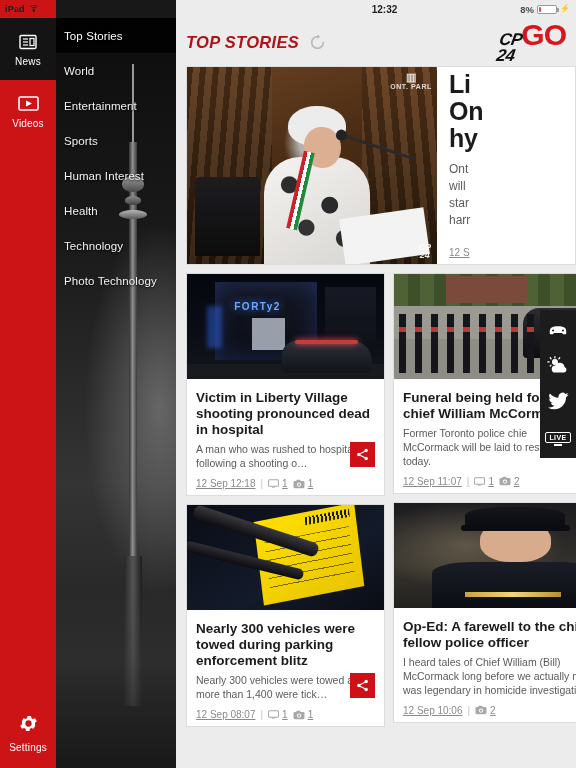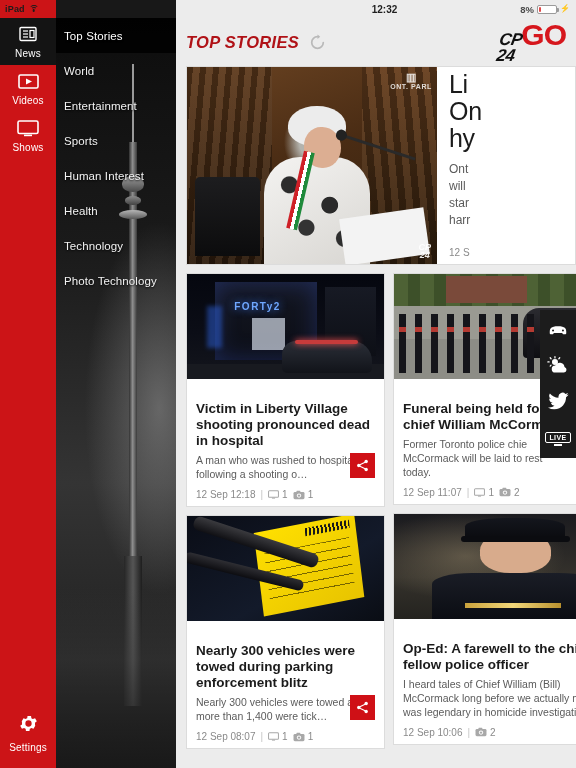--- a/index.html
+++ b/index.html
@@ -26,21 +26,21 @@
   .sb-right { position:absolute; right:6px; display:flex; align-items:center; gap:3px; }
   .sb-pct { font-size:9.5px; color:#4a4a4a; font-weight:bold; }
   .batt { width:20px; height:9px; border:1px solid #9b9b9b; border-radius:2px; position:relative; background:#fff; }
   .batt::after { content:""; position:absolute; right:-3px; top:2.5px; width:2px; height:4px; background:#9b9b9b; border-radius:0 1px 1px 0; }
   .batt .fill { position:absolute; left:1px; top:1px; bottom:1px; width:2px; background:#e04a4a; border-radius:1px; }
   .bolt { font-size:8px; color:#4a4a4a; line-height:1; }
 
   
   .rail { position:absolute; left:0; top:18px; width:56px; bottom:0; background:#cc1417; z-index:40;
           display:flex; flex-direction:column; align-items:center; }
-  .rail-item { width:56px; height:47px; display:flex; flex-direction:column; align-items:center; justify-content:center; gap:4px; color:#fff; }
+  .rail-item { width:56px; height:62px; display:flex; flex-direction:column; align-items:center; justify-content:center; gap:4px; color:#fff; }
   .rail-item.active { background:#141414; }
   .rail-label { font-size:10px; color:#fff; letter-spacing:.2px; }
   .rail-ico { width:24px; height:20px; display:flex; align-items:center; justify-content:center; }
   .rail-spacer { flex:1; }
   .rail-item.settings { height:58px; margin-bottom:6px;gap:9px; }
 
   
   .navcol { position:absolute; left:56px; top:18px; width:120px; bottom:0; z-index:35; overflow:hidden;
             background:#1d1d1d; }
   .navbg { position:absolute; inset:0; background:
@@ -70,33 +70,33 @@
   .refresh svg { display:block; }
   .logo { margin-left:auto; padding-right:10px; display:flex; align-items:baseline; }
   .logo-cp { font-size:26px; font-weight:bold; font-style:italic; color:#111; letter-spacing:-1px; position:relative; line-height:.92; display:flex; flex-direction:column; transform:skewX(-10deg); }
   .logo-cp span { font-size:17px; line-height:.95; letter-spacing:-.5px; }
   .logo-go { font-size:30px; font-weight:bold; color:#d6171d; letter-spacing:-1px; margin-left:1px; line-height:1; }
 
   .scroll { position:absolute; top:48px; left:0; right:0; bottom:0; padding:0 0 0 10px; }
 
   .card { background:#fff; border:1px solid #dcdcdc; }
   .card .thumb { width:100%; background:#111; position:relative; overflow:hidden; }
-  .card .body { padding:22px 9px 6px 9px; position:relative; }
+  .card .body { padding:11px 9px 6px 9px; position:relative; }
   .hl { font-size:13.5px; line-height:1.19; color:#1b1b1b; font-weight:bold; }
   .sum { font-size:10.5px; line-height:1.33; color:#5b5b5b; margin-top:5px; }
-  .meta { display:flex; align-items:center; gap:5px; margin-top:7px; font-size:10px; color:#8a8a8a; }
+  .meta { display:flex; align-items:center; gap:5px; margin-top:7px; font-size:10px; color:#8a8a8a;text-decoration:underline; }
   .meta .sep { color:#c6c6c6; }
   .meta .mi { display:inline-flex; align-items:center; gap:3px; }
   .share { position:absolute; right:9px; bottom:28px; width:25px; height:25px; background:#cf1016; display:flex; align-items:center; justify-content:center; }
 
   
   .feat { display:flex; margin-bottom:8px; }
   .feat .thumb { width:250px; height:197px; flex:none; }
   .feat .body { flex:1; padding:4px 10px 0 12px; }
-  .feat .hl { font-size:25px; line-height:1.08; font-weight:normal; letter-spacing:-.3px; }
+  .feat .hl { font-size:25px; line-height:1.08; font-weight:bold; letter-spacing:-.3px; }
   .feat .sum { font-size:12px; line-height:1.42; margin-top:9px; color:#5b5b5b; }
   .feat .meta { margin-top:18px; }
 
   .grid { display:flex; gap:8px; }
   .col { width:199px; flex:none; }
   .col.wide { width:240px; }
   .col .thumb { height:105px; }
   .card.mb { margin-bottom:8px; }
 
   
@@ -218,29 +218,20 @@
     <div class="rail-item">
       <span class="rail-ico">
         <svg width="21" height="15" viewBox="0 0 21 15">
             <rect x="1" y="1" width="19" height="13" rx="1.5" fill="none" stroke="#fff" stroke-width="1.6"></rect>
             <polygon points="8,4.5 14,7.5 8,10.5" fill="#fff"></polygon>
           </svg>
       </span>
       <span class="rail-label">Videos</span>
     </div>
 
-    <div class="rail-item">
-      <span class="rail-ico">
-        <svg width="22" height="17" viewBox="0 0 22 17">
-            <rect x="1" y="1" width="20" height="12.5" rx="1.6" fill="none" stroke="#fff" stroke-width="1.6"></rect>
-            <rect x="7" y="14.6" width="8" height="1.6" fill="#fff"></rect>
-          </svg>
-      </span>
-      <span class="rail-label">Shows</span>
-    </div>
 
     <div class="rail-spacer"></div>
 
     <div class="rail-item settings">
       <span class="rail-ico">
         <svg width="21" height="21" viewBox="0 0 24 24" fill="#fff">
             <path d="M19.4 13a7.8 7.8 0 000-2l2.1-1.6-2-3.5-2.5 1a7.6 7.6 0 00-1.7-1l-.4-2.6h-4l-.4 2.6c-.6.2-1.2.6-1.7 1l-2.5-1-2 3.5L4.6 11a7.8 7.8 0 000 2l-2.1 1.6 2 3.5 2.5-1c.5.4 1.1.7 1.7 1l.4 2.6h4l.4-2.6c.6-.3 1.2-.6 1.7-1l2.5 1 2-3.5L19.4 13zM12 15.6A3.6 3.6 0 1115.6 12 3.6 3.6 0 0112 15.6z"></path>
           </svg>
       </span>
       <span class="rail-label">Settings</span>

